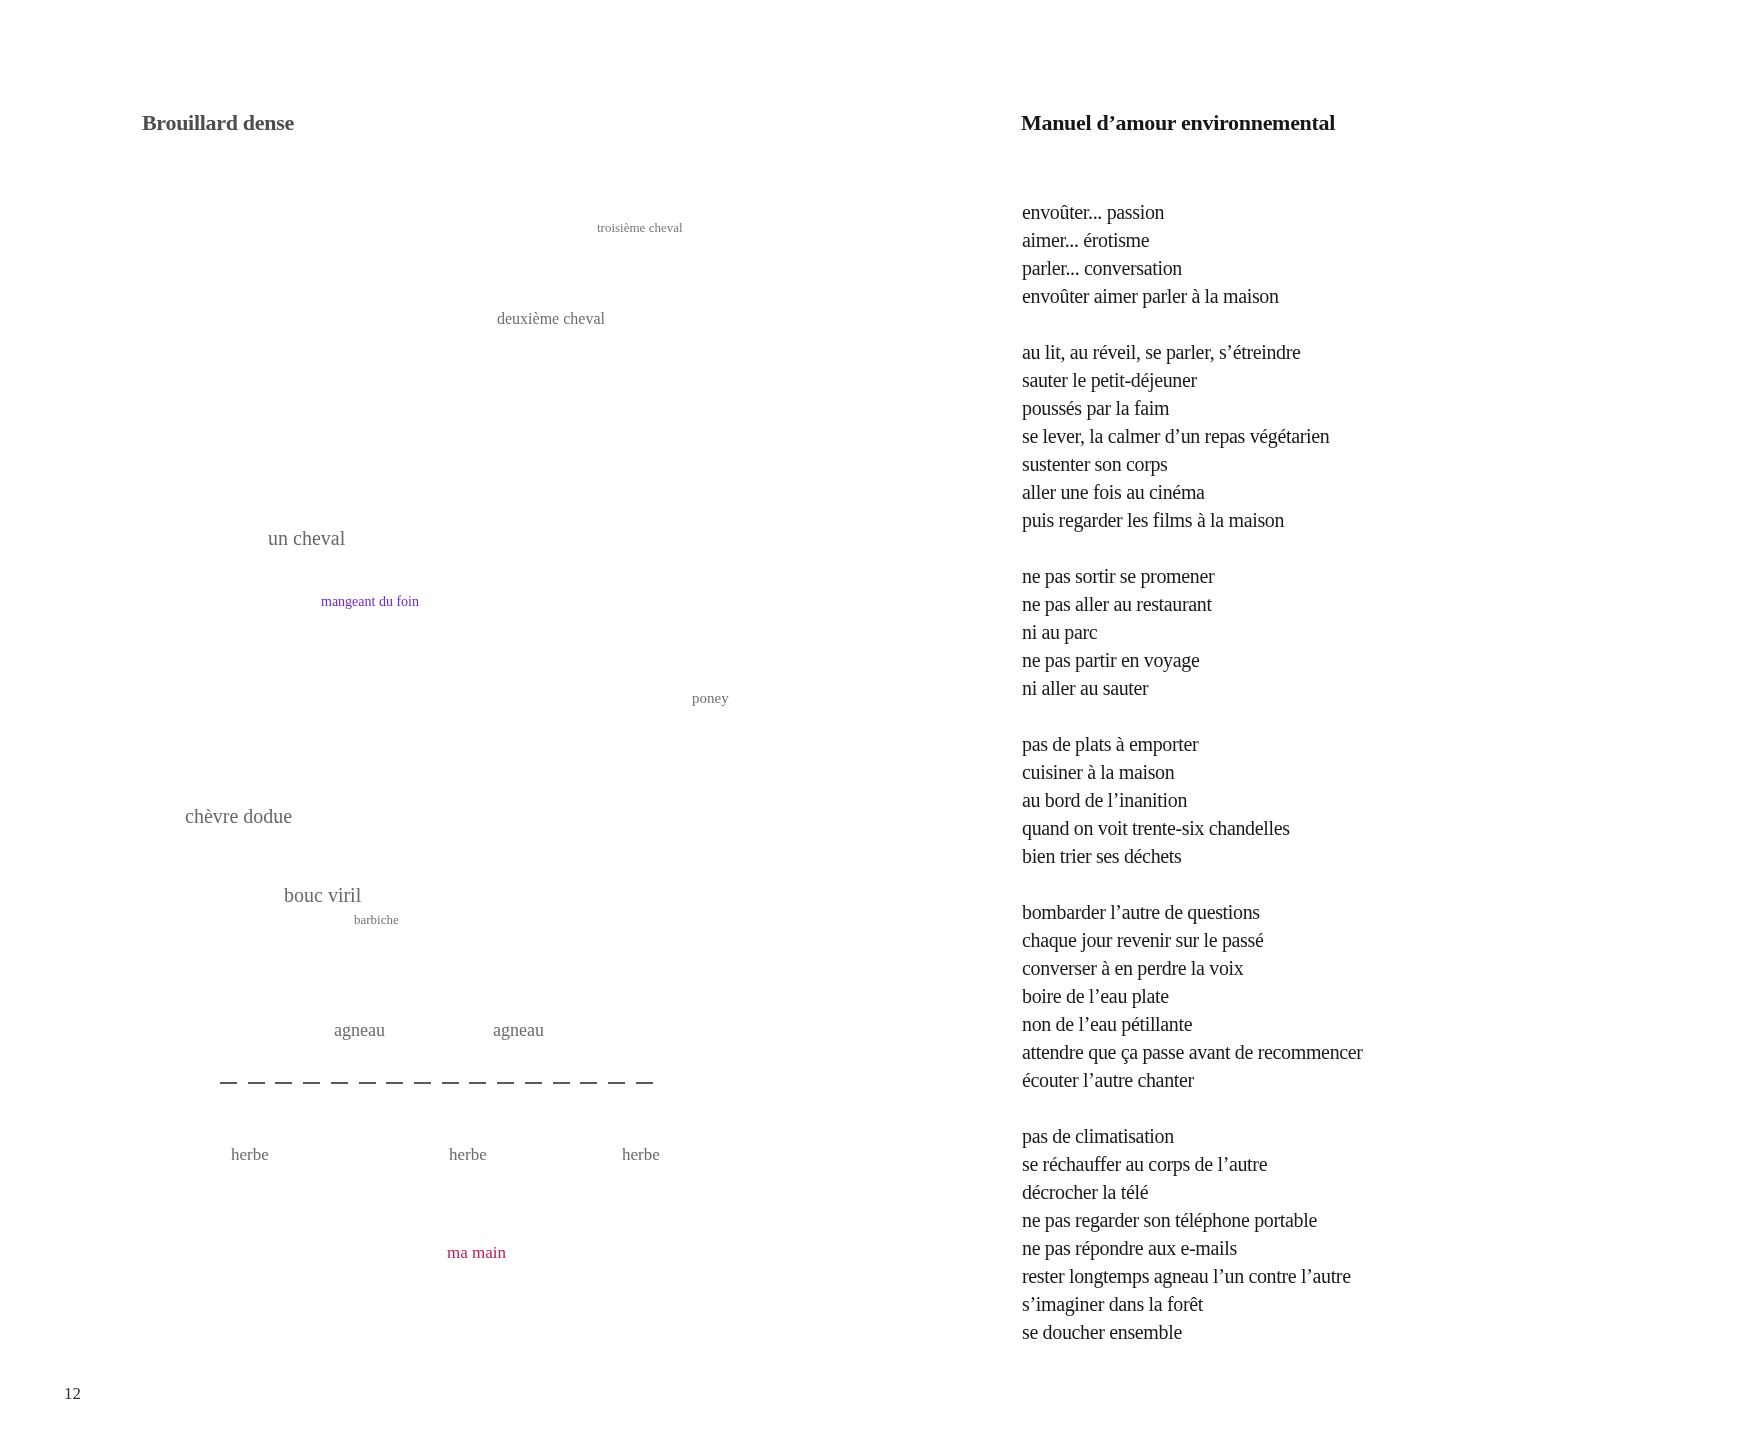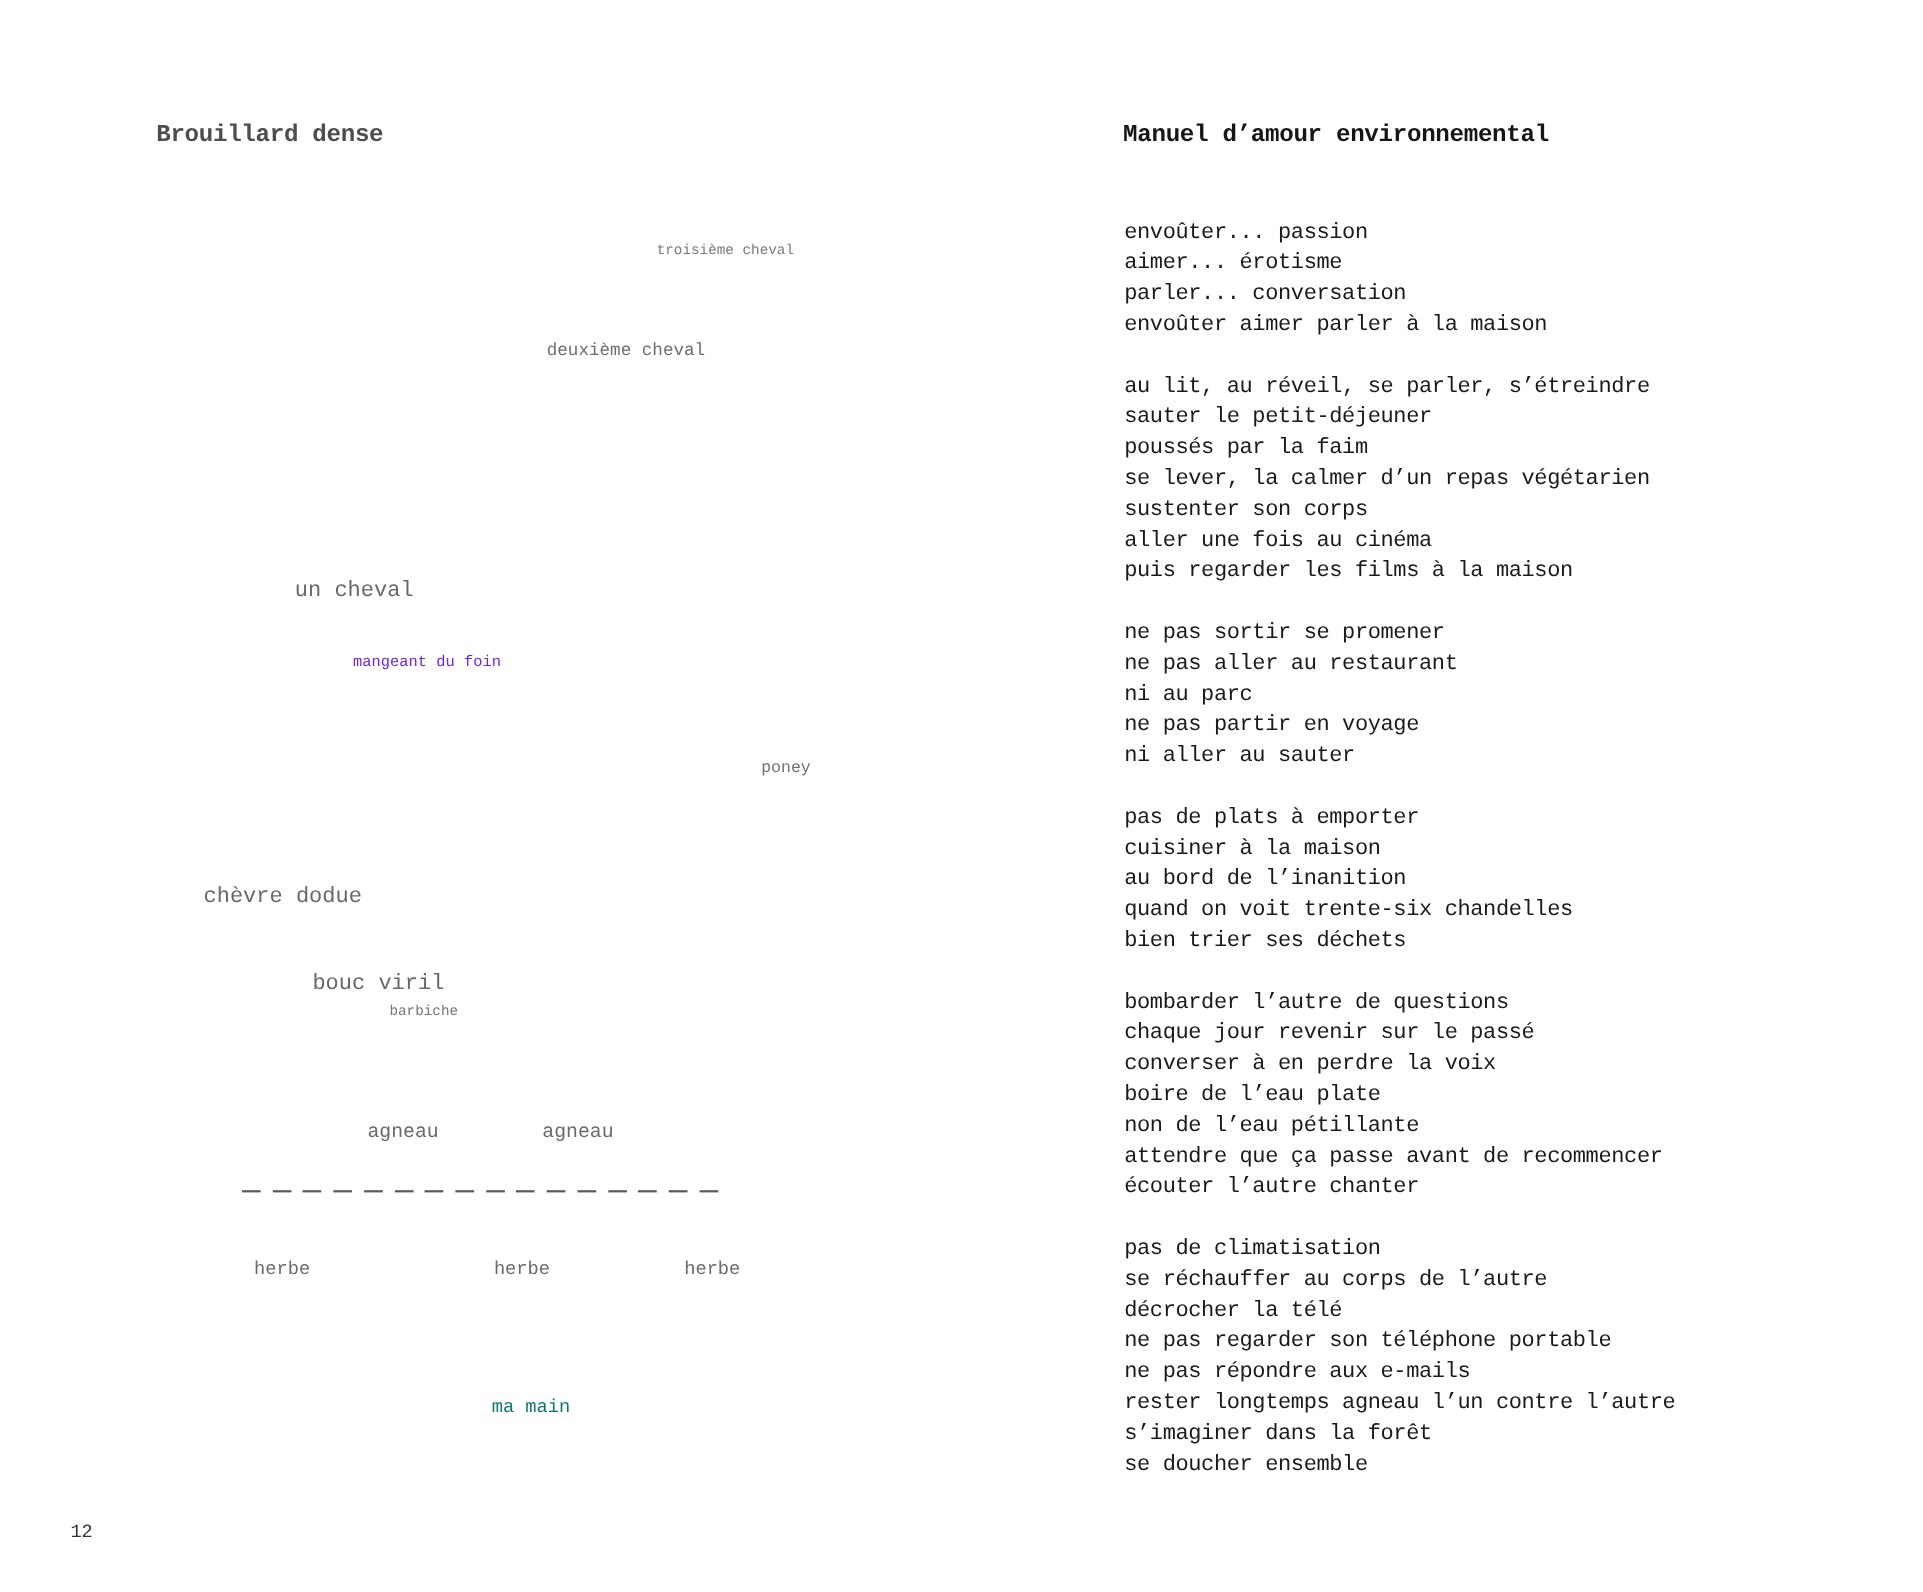--- a/index.html
+++ b/index.html
@@ -5,21 +5,21 @@
   html, body {
     margin: 0;
     padding: 0;
     background: #ffffff;
   }
   #spread {
     position: relative;
     width: 1620px;
     height: 1447px;
     background: #ffffff;
-    font-family: Liberation Mono, monospace;
+    font-family: Liberation Serif, serif;
     overflow: hidden;
   }
   .page-title {
     position: absolute;
     top: 110px;
     font-weight: bold;
     font-size: 22px;
     letter-spacing: -0.3px;
     white-space: nowrap;
   }
@@ -85,21 +85,21 @@
       <span class="scatter-word" style="left: 321px; top: 595px; font-size: 14px; color: #6d28d9;">mangeant du foin</span>
       <span class="scatter-word" style="left: 692px; top: 691px; font-size: 15px; color: rgb(112, 112, 112);">poney</span>
       <span class="scatter-word" style="left: 185px; top: 806px; font-size: 20px; color: rgb(104, 104, 104);">chèvre dodue</span>
       <span class="scatter-word" style="left: 284px; top: 885px; font-size: 20px; color: rgb(104, 104, 104);">bouc viril</span>
       <span class="scatter-word" style="left: 354px; top: 913px; font-size: 13px; color: rgb(117, 117, 117);">barbiche</span>
       <span class="scatter-word" style="left: 334px; top: 1021px; font-size: 18px; color: rgb(106, 106, 106);">agneau</span>
       <span class="scatter-word" style="left: 493px; top: 1021px; font-size: 18px; color: rgb(106, 106, 106);">agneau</span>
       <span class="scatter-word" style="left: 231px; top: 1146px; font-size: 17px; color: rgb(106, 106, 106);">herbe</span>
       <span class="scatter-word" style="left: 449px; top: 1146px; font-size: 17px; color: rgb(106, 106, 106);">herbe</span>
       <span class="scatter-word" style="left: 622px; top: 1146px; font-size: 17px; color: rgb(106, 106, 106);">herbe</span>
-      <span class="scatter-word" style="left: 447px; top: 1272px; font-size: 17px; color: #0f766e;">ma main</span>
+      <span class="scatter-word" style="left: 447px; top: 1244px; font-size: 17px; color: #be185d;">ma main</span>
     </div>
 
   <div id="dash-line">
       <span class="dash" style="background: rgb(90, 90, 90);"></span>
       <span class="dash" style="background: rgb(90, 90, 90);"></span>
       <span class="dash" style="background: rgb(90, 90, 90);"></span>
       <span class="dash" style="background: rgb(90, 90, 90);"></span>
       <span class="dash" style="background: rgb(90, 90, 90);"></span>
       <span class="dash" style="background: rgb(90, 90, 90);"></span>
       <span class="dash" style="background: rgb(90, 90, 90);"></span>

